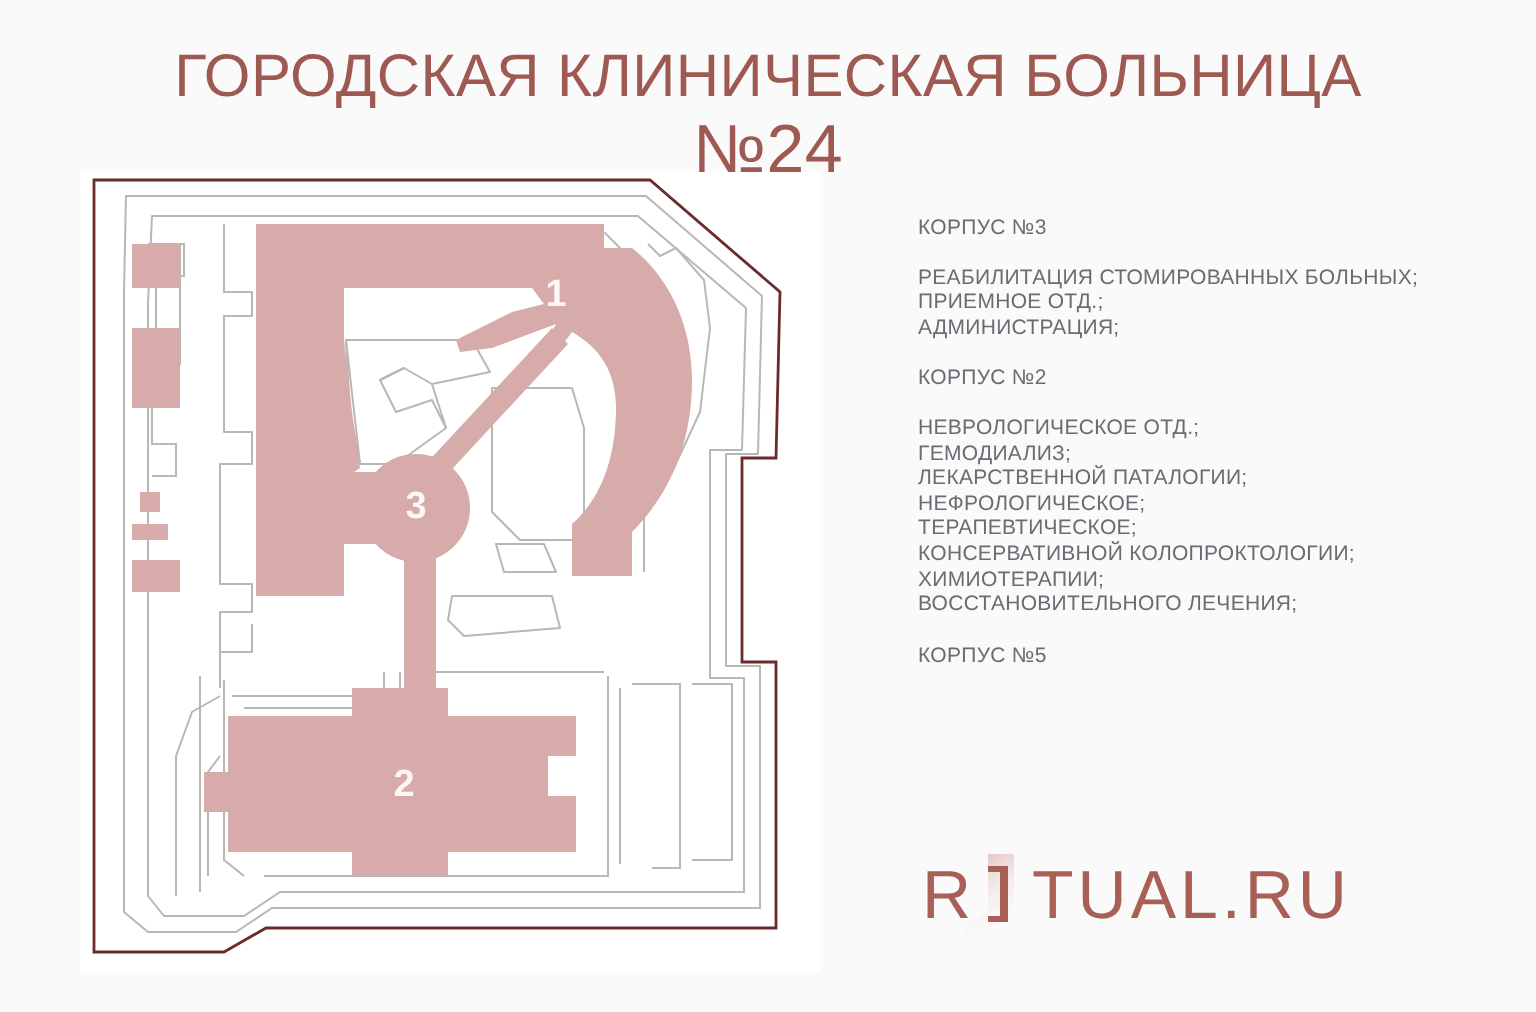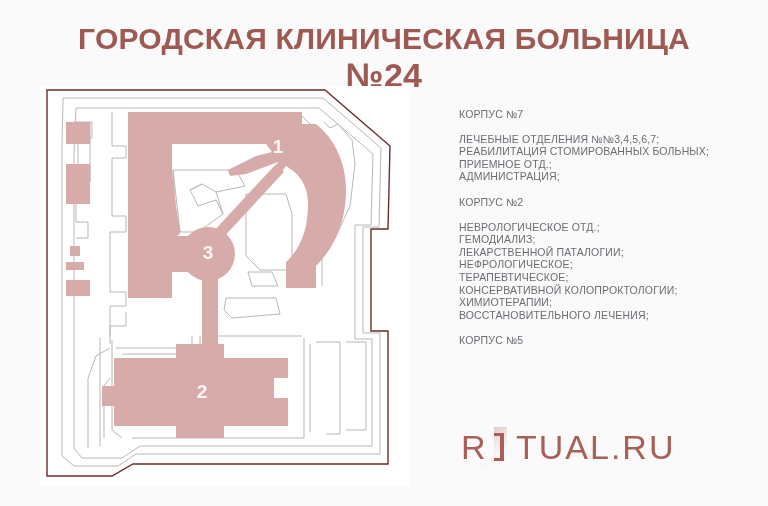--- a/index.html
+++ b/index.html
@@ -20,21 +20,21 @@
   #title-block {
     position: absolute;
     left: 0;
     top: 22px;
     width: 768px;
     text-align: center;
     line-height: 1.12;
   }
   .title-line {
     color: #9e5a52;
-    font-weight: bold;
+    font-weight: normal;
     font-size: 30px;
     letter-spacing: 0.2px;
     white-space: nowrap;
   }
   .title-line.sub {
     font-size: 34px;
   }
 
   
   #site-map {
@@ -202,23 +202,22 @@
 
     <text class="map-label" x="238" y="62">1</text>
     <text class="map-label" x="168" y="168">3</text>
     <text class="map-label" x="162" y="307">2</text>
   </svg>
 </div>
 
 <div id="legend">
 
   <div class="legend-group">
-    <div class="legend-heading legend-line">КОРПУС №7</div>
+    <div class="legend-heading legend-line">КОРПУС №3</div>
     <div class="legend-list">
-      <div class="legend-line">ЛЕЧЕБНЫЕ ОТДЕЛЕНИЯ №№3,4,5,6,7;</div>
       <div class="legend-line">РЕАБИЛИТАЦИЯ СТОМИРОВАННЫХ БОЛЬНЫХ;</div>
       <div class="legend-line">ПРИЕМНОЕ ОТД.;</div>
       <div class="legend-line">АДМИНИСТРАЦИЯ;</div>
     </div>
   </div>
 
   <div class="legend-group">
     <div class="legend-heading legend-line">КОРПУС №2</div>
     <div class="legend-list">
       <div class="legend-line">НЕВРОЛОГИЧЕСКОЕ ОТД.;</div>

